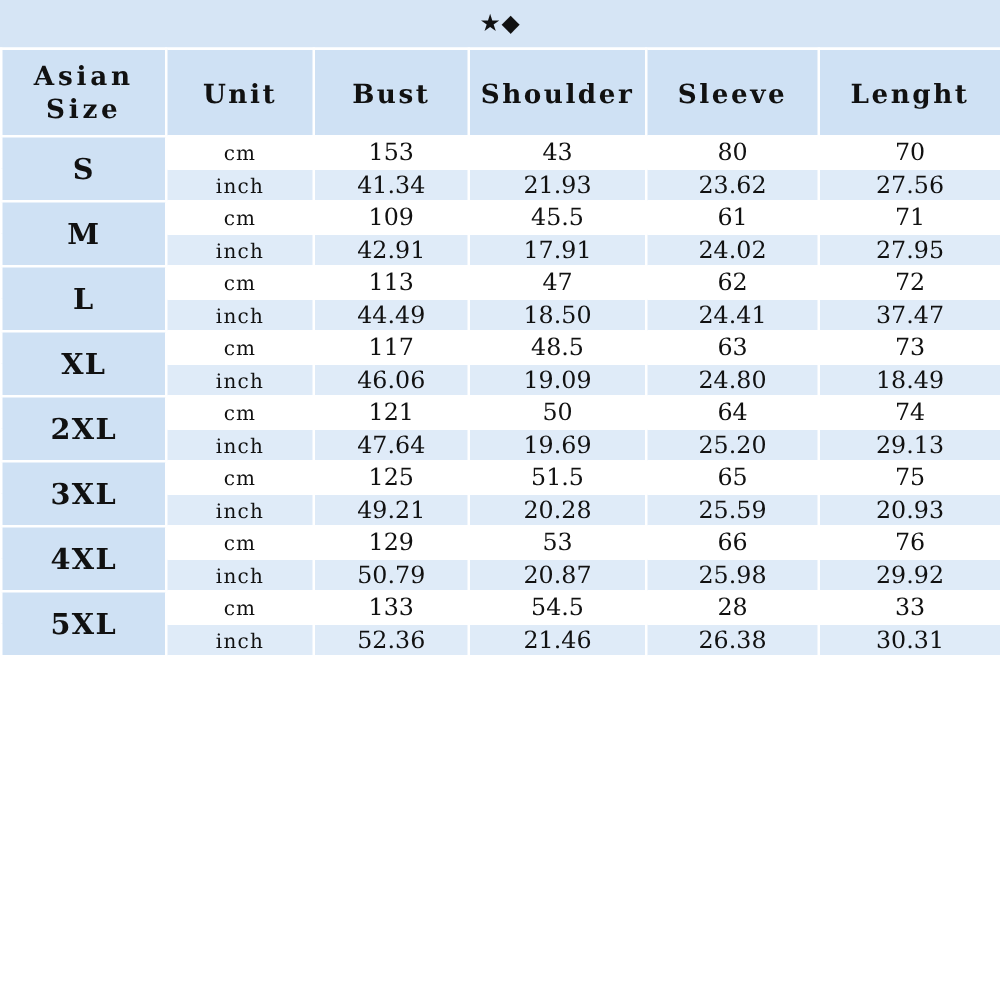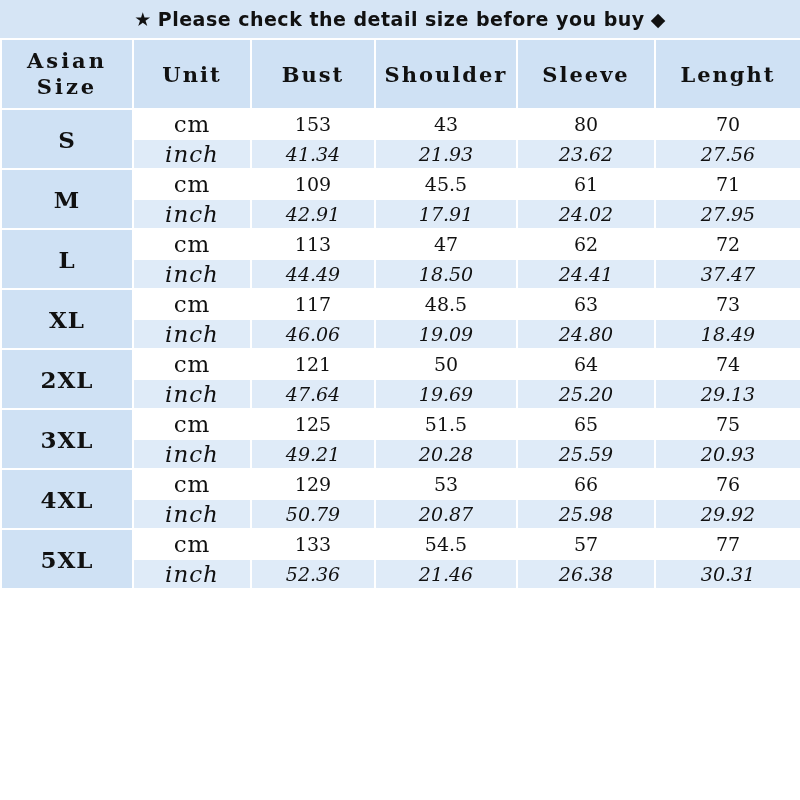--- a/index.html
+++ b/index.html
@@ -65,50 +65,48 @@
     letter-spacing: 3px;
     line-height: 1.25;
   }
   td.size-cell {
     background: #cfe1f4;
     font-size: 23px;
     font-weight: bold;
     letter-spacing: 1px;
   }
   td.unit-cell {
-    font-size: 23px;
+    font-size: 16px;
     letter-spacing: 1px;
   }
   td.val-cell {
     font-size: 19px;
   }
   tr.row-cm td.unit-cell,
   tr.row-cm td.val-cell {
     background: #ffffff;
   }
   tr.row-inch td.unit-cell,
   tr.row-inch td.val-cell {
     background: #dfebf8;
-    font-style: italic;
   }
   col.c-size { width: 132px; }
   col.c-unit { width: 118px; }
   col.c-bust { width: 124px; }
   col.c-shoulder { width: 142px; }
   col.c-sleeve { width: 138px; }
   col.c-length { width: 146px; }
 </style>
 </head>
 <body>
 
 <div class="sheet">
 
   <div class="banner">
     <span class="star">★</span>
-    <span class="title-text">Please check the detail size before you buy</span>
     <span class="diamond">◆</span>
   </div>
 
   <table class="size-table">
     <colgroup>
       <col class="c-size">
       <col class="c-unit">
       <col class="c-bust">
       <col class="c-shoulder">
       <col class="c-sleeve">
@@ -239,22 +237,22 @@
         <td class="val-cell">20.87</td>
         <td class="val-cell">25.98</td>
         <td class="val-cell">29.92</td>
       </tr>
 
       <tr class="row-cm">
         <td class="size-cell" rowspan="2">5XL</td>
         <td class="unit-cell">cm</td>
         <td class="val-cell">133</td>
         <td class="val-cell">54.5</td>
-        <td class="val-cell">57</td>
-        <td class="val-cell">77</td>
+        <td class="val-cell">28</td>
+        <td class="val-cell">33</td>
       </tr>
       <tr class="row-inch">
         <td class="unit-cell">inch</td>
         <td class="val-cell">52.36</td>
         <td class="val-cell">21.46</td>
         <td class="val-cell">26.38</td>
         <td class="val-cell">30.31</td>
       </tr>
 
     </tbody>

